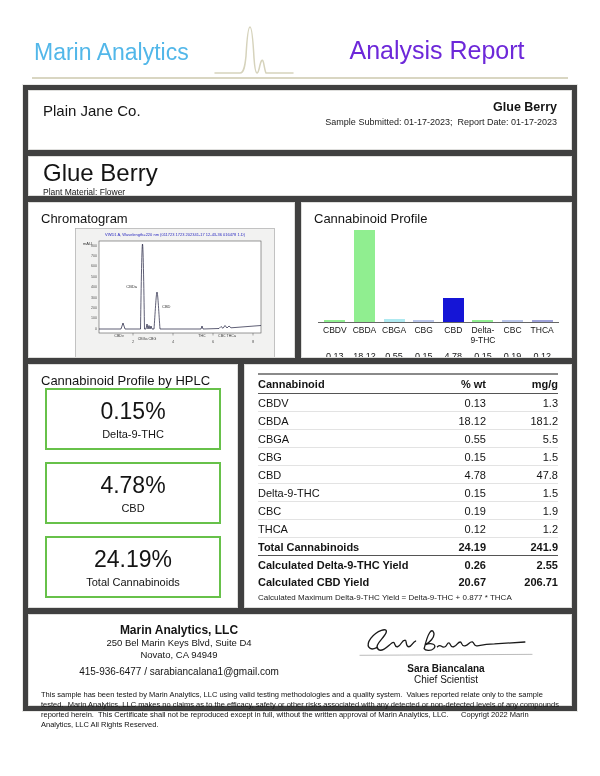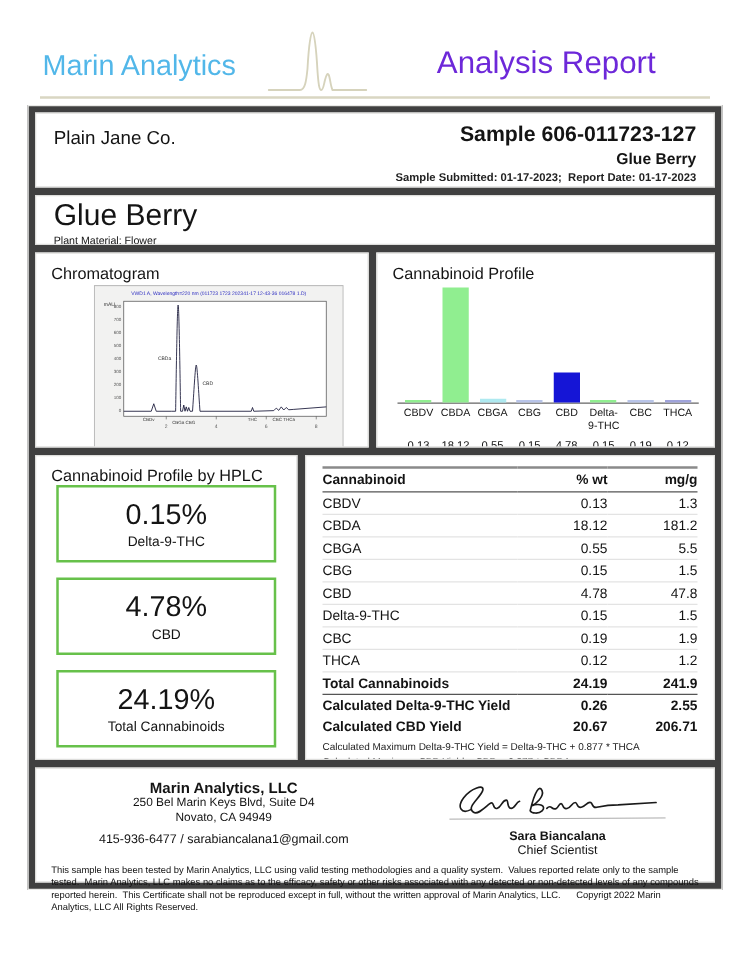--- a/index.html
+++ b/index.html
@@ -19,21 +19,21 @@
              background:#404040; border:1px solid #e9e9e7; padding:5px;
              display:flex; flex-direction:column; gap:6px; }
   .card { background:#fff; border:1px solid #dededc; box-sizing:border-box; position:relative; }
 
   
   .sample-card { height:60px; }
   .client-name { position:absolute; left:14px; top:11px; font-size:15px; }
   .sample-right { position:absolute; right:14px; top:7px; text-align:right; }
   .sample-id { font-size:17px; font-weight:bold; }
   .sample-name { font-size:12.5px; font-weight:bold; margin-top:2px; }
-  .sample-dates { font-size:9px; margin-top:3px; white-space:pre-wrap; color:#222;font-weight:bold; }
+  .sample-dates { font-size:9px; margin-top:3px; white-space:pre-wrap; color:#222; }
 
   
   .strain-card { height:40px; padding:3px 14px; }
   .strain-name { font-size:24px; line-height:1.1; }
   .strain-material { font-size:8.5px; margin-top:1px; }
 
   
   .charts-row { display:flex; gap:6px; height:156px; }
   .chrom-card { width:267px; overflow:hidden; }
   .profile-card { flex:1; overflow:hidden; }
@@ -101,21 +101,20 @@
       </svg>
     </span>
     <div class="report-title" data-name="page-title">Analysis Report</div>
   </div>
 
   <div class="content" data-name="report-body">
 
     <div class="card sample-card" data-name="sample-info-card">
       <div class="client-name" data-name="client-name">Plain Jane Co.</div>
       <div class="sample-right" data-name="sample-meta">
-        <div class="sample-id" data-name="sample-id">Sample 606-011723-127</div>
         <div class="sample-name" data-name="sample-name">Glue Berry</div>
         <div class="sample-dates" data-name="sample-dates">Sample Submitted: 01-17-2023;  Report Date: 01-17-2023</div>
       </div>
     </div>
 
     <div class="card strain-card" data-name="strain-card">
       <div class="strain-name" data-name="strain-name">Glue Berry</div>
       <div class="strain-material" data-name="plant-material">Plant Material: Flower</div>
     </div>
 

